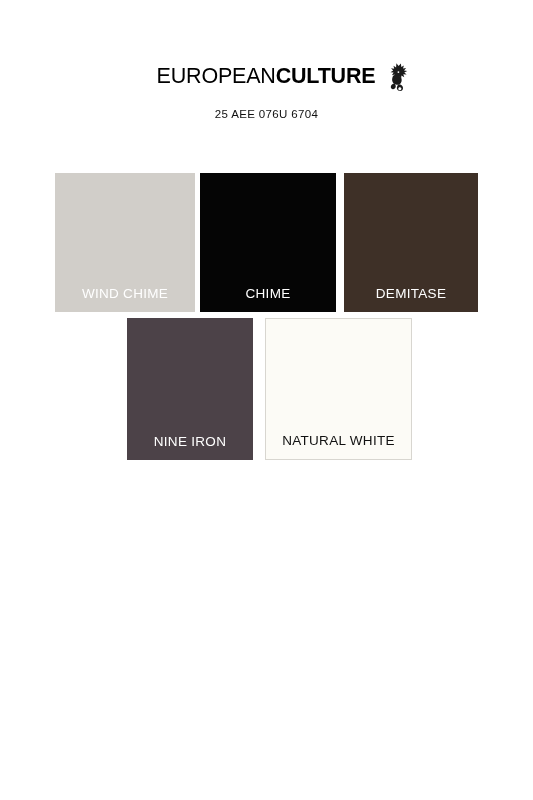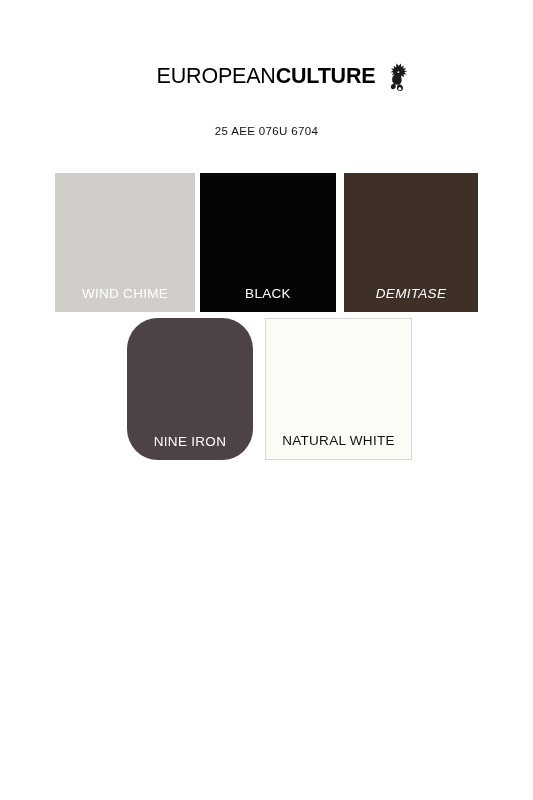--- a/index.html
+++ b/index.html
@@ -60,21 +60,20 @@
   .style-code {
     position: absolute;
     left: 0;
     top: 108px;
     width: 533px;
     text-align: center;
     font-size: 11.5px;
     font-weight: 400;
     letter-spacing: 0.35px;
     color: #111111;
-    margin-top: 17px;
   }
 
   
   .swatch-grid {
     position: absolute;
     left: 0;
     top: 0;
     width: 459px;
     height: 800px;
   }
@@ -96,21 +95,21 @@
     letter-spacing: 0.3px;
     line-height: 1.1;
     white-space: nowrap;
   }
 
   
   .sw-0 { left: 55px;  top: 173px; width: 140px; height: 139px; }
   .sw-1 { left: 200px; top: 173px; width: 136px; height: 139px; }
   .sw-2 { left: 344px; top: 173px; width: 134px; height: 139px; }
   
-  .sw-3 { left: 127px; top: 318px; width: 126px; height: 142px; border-radius: 31px; }
+  .sw-3 { left: 127px; top: 318px; width: 126px; height: 142px; }
   .sw-4 { left: 265px; top: 318px; width: 147px; height: 142px; padding-left: 28px; }
 </style>
 </head>
 <body style="background: rgb(255, 255, 255);">
 
 <div class="header">
 
   <div class="brand-lockup">
     <div class="wordmark">
       <span class="w-light">EUROPEAN</span><span class="w-bold">CULTURE</span>
@@ -139,24 +138,24 @@
   <div class="style-code">25 AEE 076U 6704</div>
 </div>
 
 <div class="swatch-grid">
 
   <div class="swatch sw-0" style="background: rgb(209, 206, 201);">
     <span class="swatch-label" style="color: rgb(255, 255, 255);">WIND CHIME</span>
   </div>
 
   <div class="swatch sw-1" style="background: rgb(5, 5, 5);">
-    <span class="swatch-label" style="color: rgb(255, 255, 255);">BLACK</span>
+    <span class="swatch-label" style="color: rgb(255, 255, 255);">CHIME</span>
   </div>
 
-  <div class="swatch sw-2" style="background: rgb(62, 48, 39); font-style: italic;">
+  <div class="swatch sw-2" style="background: rgb(62, 48, 39);">
     <span class="swatch-label" style="color: rgb(255, 255, 255);">DEMITASE</span>
   </div>
 
   <div class="swatch sw-3" style="background: rgb(76, 66, 72);">
     <span class="swatch-label" style="color: rgb(255, 255, 255);">NINE IRON</span>
   </div>
 
   <div class="swatch sw-4" style="background: rgb(252, 251, 246); border: 1px solid rgb(216, 214, 208);">
     <span class="swatch-label" style="color: rgb(17, 17, 17);">NATURAL WHITE</span>
   </div>

